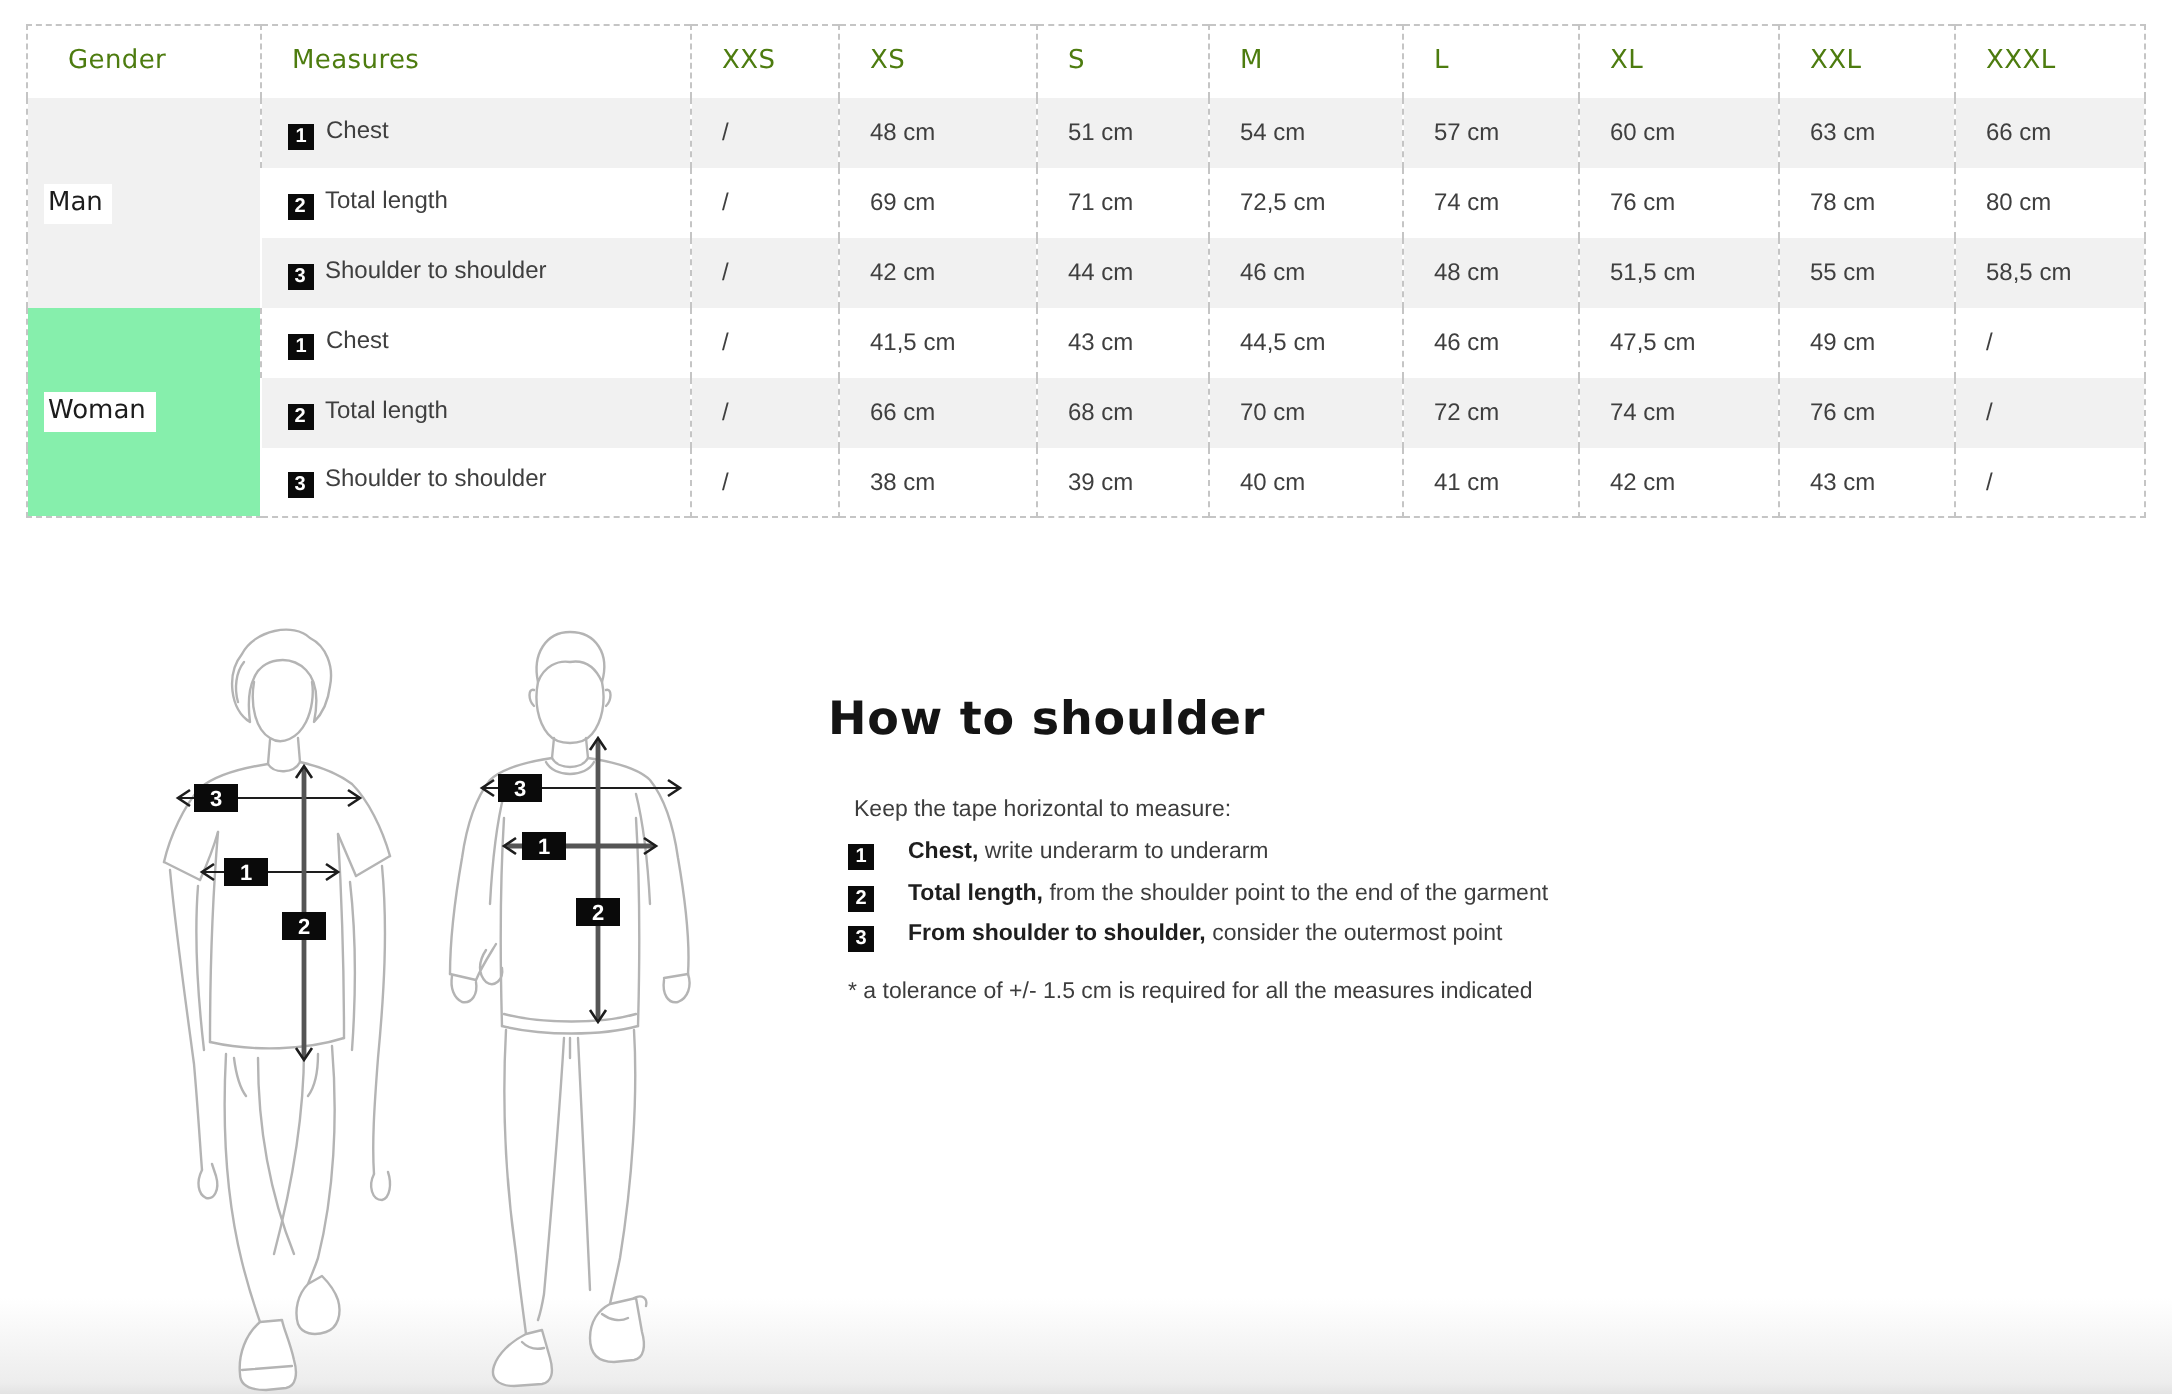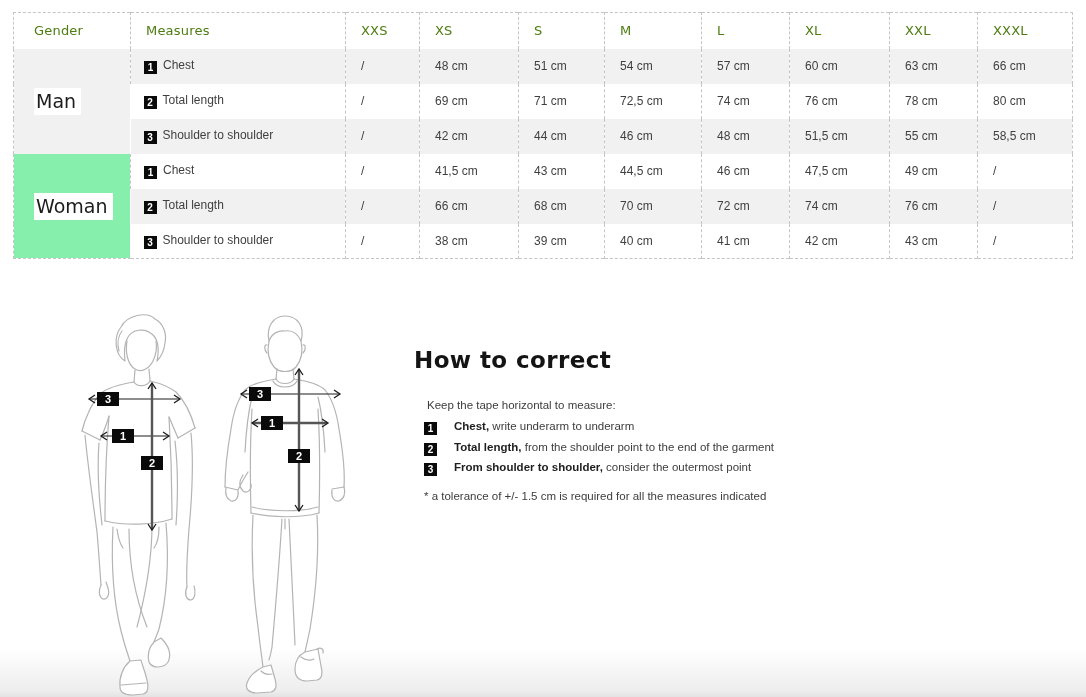--- a/index.html
+++ b/index.html
@@ -16,22 +16,22 @@
     padding:0 0 0 15px; font-size:12px; color:#3f3f3f; overflow:hidden;
     white-space:nowrap;
   }
   .size-table th:first-child, .size-table td:first-child { border-left:none; }
   .size-table thead tr { height:36px; background:#fff; }
   .size-table tbody tr { height:35px; }
   .size-table th { font-family:"DejaVu Sans", sans-serif; font-size:13px;
                    font-weight:400; color:#4d7c0f; letter-spacing:.2px; }
   tr.r-gray { background:#f1f1f1; }
   tr.r-white { background:#ffffff; }
-  td.gender-cell { font-family:"DejaVu Sans", sans-serif; font-size:19px;
-                   color:#1c1c1c; padding-left:20px; }
+  td.gender-cell { font-family:"DejaVu Sans", sans-serif; font-size:13px;
+                   color:#1c1c1c; padding-left:8px; }
   td.gender-cell.g-gray { background:#f1f1f1; }
   td.gender-cell.g-white { background:#86efac; }
   td.gender-cell .gender-chip { background:#ffffff; padding:2px 5px 3px 2px; }
   th.col-gender { padding-left:20px; }
   td.measure-cell { padding-left:13px; }
   .badge { display:inline-block; width:13px; height:13px; background:#0a0a0a;
            color:#fff; font-size:10px; font-weight:bold; line-height:13px;
            text-align:center; margin-right:6px; vertical-align:-2px;
            font-family:"Liberation Sans", sans-serif; }
 
@@ -304,21 +304,21 @@
         <g>
           <line class="arrow-thick" x1="244" y1="73" x2="244" y2="213"></line>
           <path class="arrow-head" d="M240,78 L244,72 L248,78 M240,208 L244,214 L248,208"></path>
           <rect class="fig-badge" x="233" y="152" width="22" height="14"></rect>
           <text class="fig-badge-text" x="244" y="163">2</text>
         </g>
       </g>
     </svg>
 
     <div class="howto">
-      <h2>How to correct</h2>
+      <h2>How to shoulder</h2>
       <p class="keep-line">Keep the tape horizontal to measure:</p>
       <ul class="measure-list">
         <li>
           <span class="badge">1</span><b>Chest,</b><span> write underarm to underarm</span>
         </li>
         <li>
           <span class="badge">2</span><b>Total length,</b><span> from the shoulder point to the end of the garment</span>
         </li>
         <li>
           <span class="badge">3</span><b>From shoulder to shoulder,</b><span> consider the outermost point</span>

